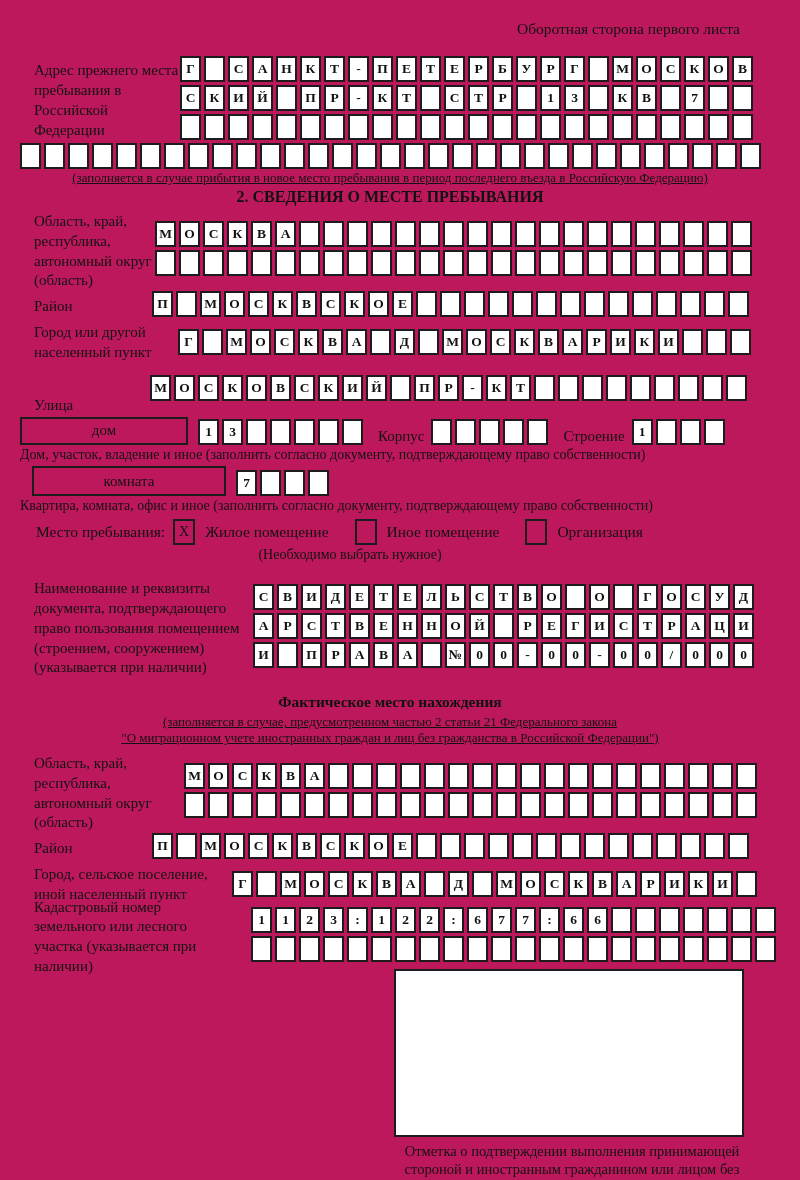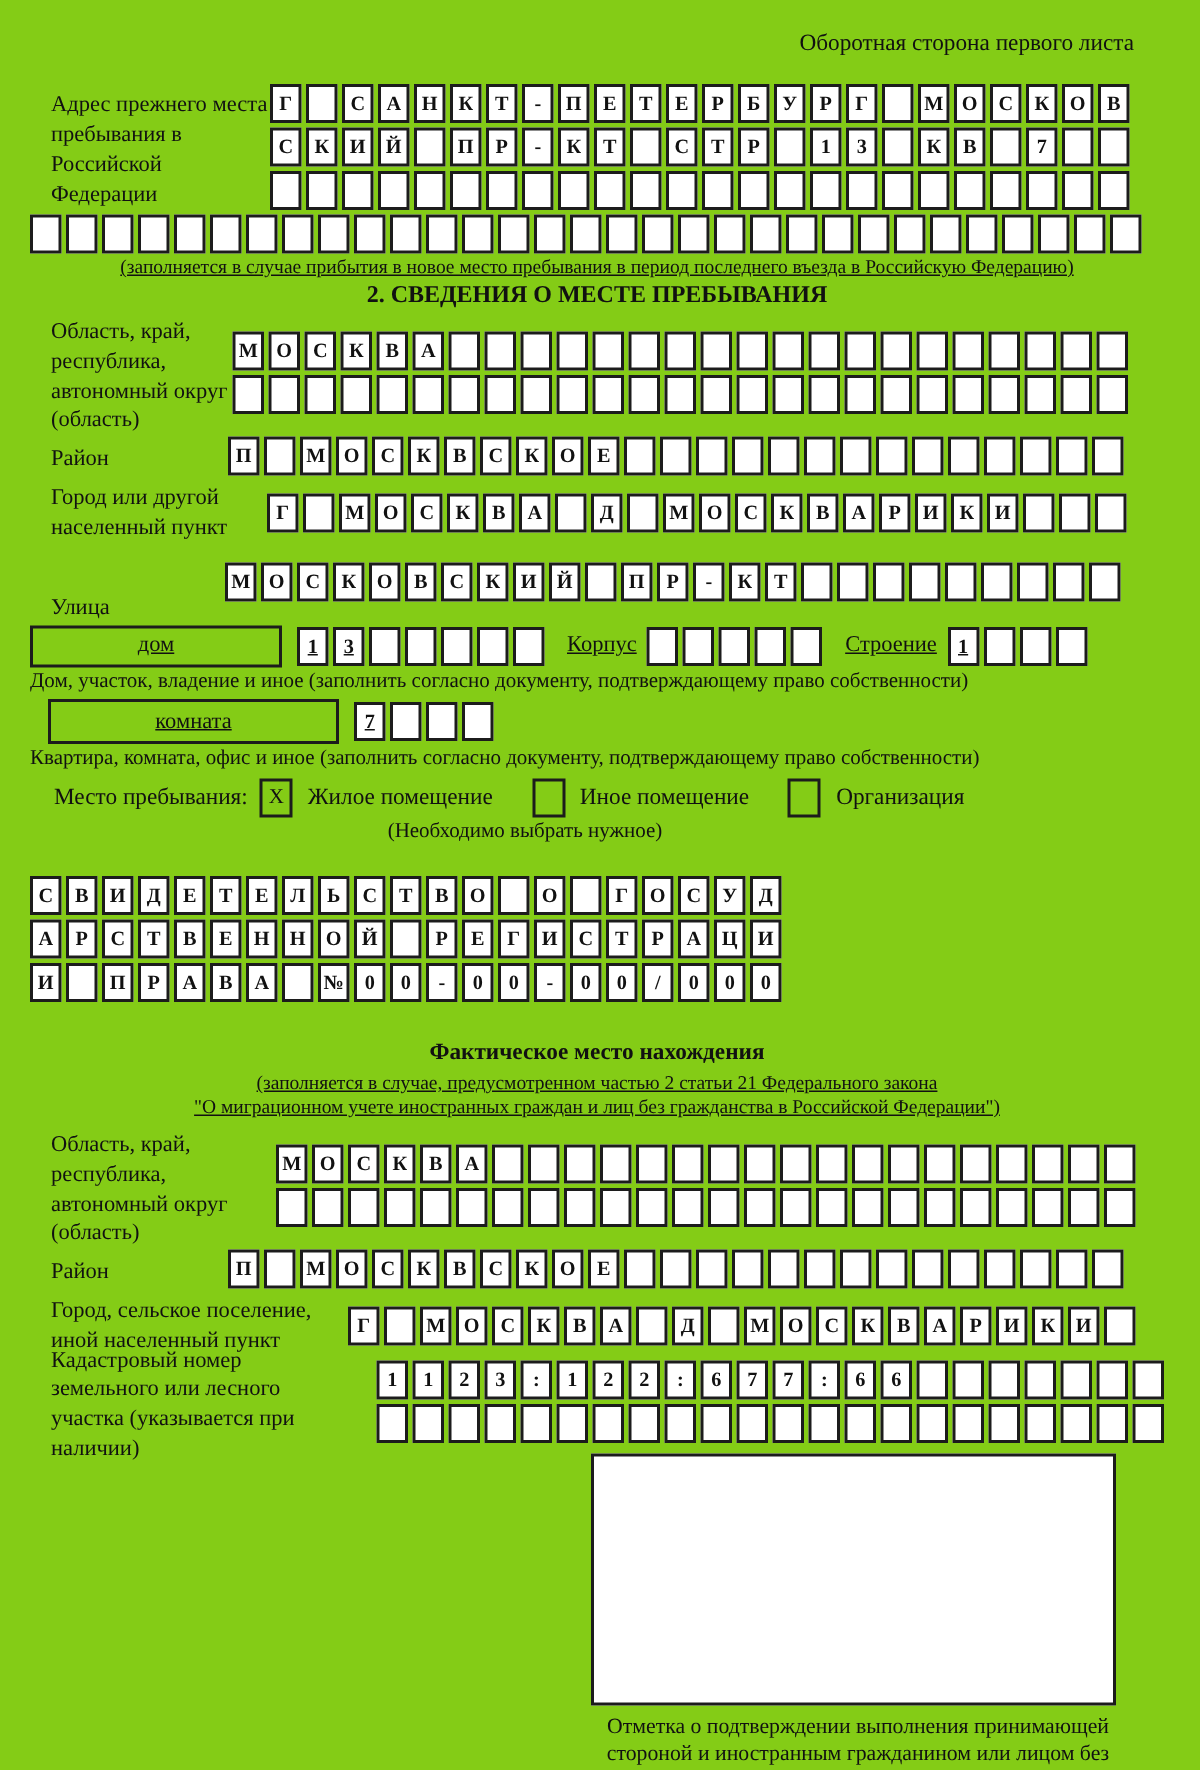--- a/index.html
+++ b/index.html
@@ -2,21 +2,21 @@
 <html><head>
 <meta charset="utf-8">
 <style>
   * { margin:0; padding:0; box-sizing:border-box; }
   html,body { background:#ffffff; }
   body {
     width:800px; height:1180px;
     font-family:"Liberation Serif","DejaVu Serif",serif;
     color:#111;
   }
-  .page { width:800px; height:1180px; padding:20px 24px 0 20px; overflow:hidden; position:relative; background:#84cc16; }
+  .page { width:800px; height:1180px; padding:20px 40px 0 20px; overflow:hidden; position:relative; background:#be185d; }
 
   .header-right { text-align:right; font-size:15.5px; padding-right:20px; margin-bottom:16px; height:20px; }
 
   .field { display:flex; align-items:center; }
   .label { font-size:15px; line-height:1.32; padding-top:3px; flex:0 0 auto; padding-left:14px; }
   .lw160 { flex-basis:160px; }
   .lw135 { flex-basis:135px; }
   .lw132 { flex-basis:132px; }
   .lw158 { flex-basis:158px; }
   .lw130 { flex-basis:130px;margin-top:30px; }
@@ -32,21 +32,21 @@
     display:flex; align-items:center; justify-content:center;
     font-size:13.5px; font-weight:bold; font-family:"Liberation Serif","DejaVu Serif",serif;
     background:#fff;
   }
   .full-row { margin-left:0; margin-bottom:2px; }
 
   .note-center { text-align:center; font-size:13px; line-height:1.15; margin-bottom:1px;text-decoration:underline; }
   .section-title { text-align:center; font-weight:bold; font-size:16px; margin:2px 0 3px 0; }
   .sub-title { text-align:center; font-weight:bold; font-size:15.5px; margin:6px 0 4px 0; }
 
-  .house-row { display:flex; align-items:center; margin:1px 0 2px 0; height:28px;text-decoration:underline; }
+  .house-row { display:flex; align-items:flex-end; margin:1px 0 2px 0; height:28px; }
   .bigbox {
     border:2px solid #1c1c1c; height:28px;
     display:flex; align-items:center; justify-content:center;
     font-size:15px;
   }
   .bw168 { width:168px; margin-right:10px; }
   .bw194 { width:194px; margin-left:12px; margin-right:10px; }
   .inline-label { font-size:15px; margin:0 7px 0 12px; }
   .caption { font-size:14px; line-height:1.2; margin:1px 0 3px 0; }
 
@@ -397,20 +397,21 @@
     <span class="checkbox">X</span>
     <span>Жилое помещение</span>
     <span class="checkbox opt-gap"></span>
     <span>Иное помещение</span>
     <span class="checkbox opt-gap"></span>
     <span style="text-align:center;">Организация</span>
   </div>
   <div class="stay-note">(Необходимо выбрать нужное)</div>
 
   <div class="field doc-field">
+    <div class="label lw233">Наименование и реквизиты документа, подтверждающего право пользования помещением (строением, сооружением) (указывается при наличии)</div>
     <div class="rows">
       <div class="char-row">
           <span class="cbox">С</span>
           <span class="cbox">В</span>
           <span class="cbox">И</span>
           <span class="cbox">Д</span>
           <span class="cbox">Е</span>
           <span class="cbox">Т</span>
           <span class="cbox">Е</span>
           <span class="cbox">Л</span>

